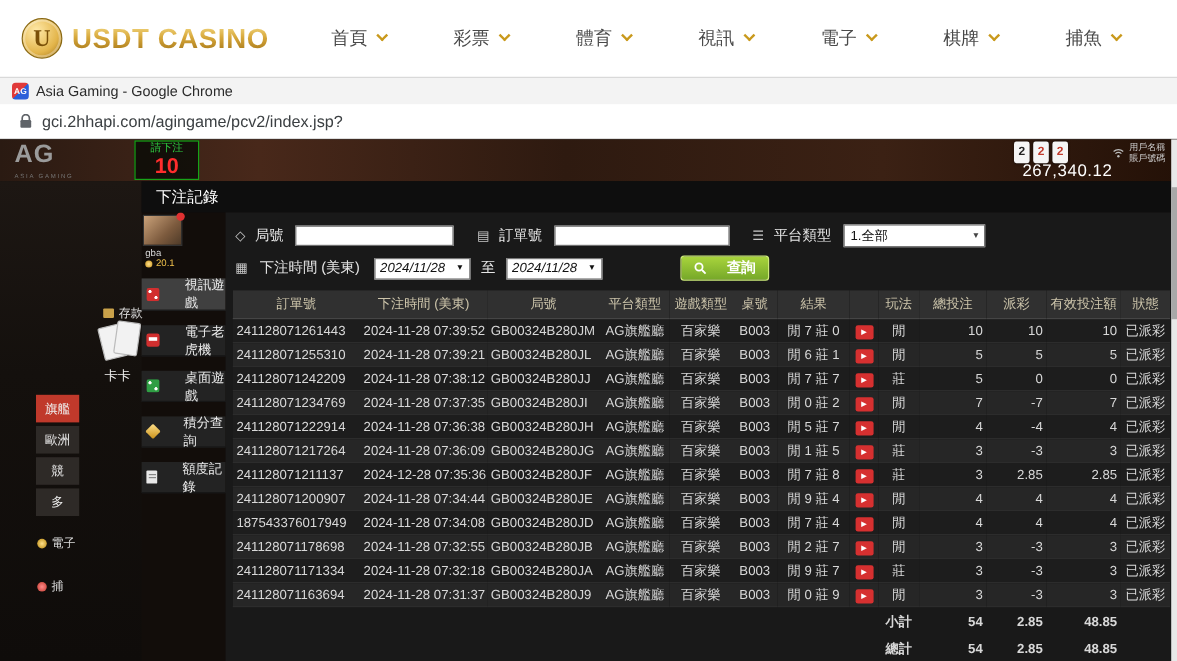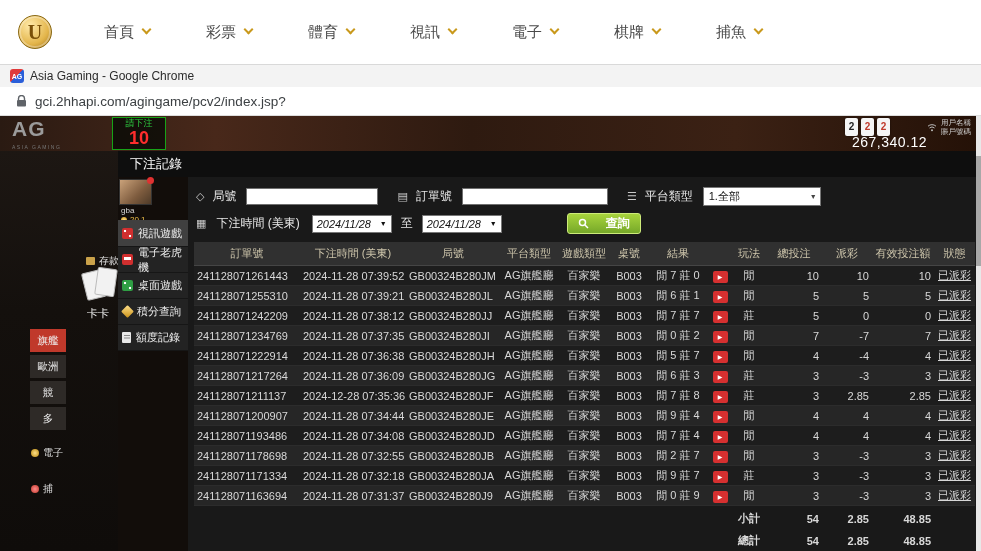--- a/index.html
+++ b/index.html
@@ -76,21 +76,21 @@
   .red-bg { background:radial-gradient(#ff8a8a,#c0392b); }
   .scrollbar { position:absolute; right:0; top:0; bottom:0; width:5px; background:#e8e8e8; }
   .scroll-thumb { position:absolute; top:40px; left:0; width:5px; height:110px; background:#a8a8a8; }
 
   
   .modal { position:absolute; left:118px; top:35px; right:0; bottom:0; }
   .modal-title { position:absolute; left:0; top:0; right:0; height:26px; background:#0e0e0e; color:#fff;
     font-size:13px; display:flex; align-items:center; padding-left:12px; }
   .modal-menu { position:absolute; left:0; top:69px; width:70px; }
   .menu-item { height:26px; background:#232323; border-bottom:1px solid #161616; color:#ececec; font-size:11px;
-    display:flex; align-items:center; gap:5px; padding-left:4px; cursor:pointer; }
+    display:flex; align-items:center; gap:21px; padding-left:4px; cursor:pointer;margin-top:12px; }
   .menu-item.active { background:#404040; height:27px; }
   .mi { width:11px; height:11px; flex:0 0 auto; border-radius:2px; position:relative; }
   .mi-video, .mi-table { background-image:radial-gradient(circle at 3px 3px,#fff 1.1px,transparent 1.6px),
     radial-gradient(circle at 8px 8px,#fff 1.1px,transparent 1.6px); }
   .mi-video { background-color:#d12f2f; }
   .mi-table { background-color:#2f9e44; }
   .mi-slot { background-color:#d12f2f; }
   .mi-slot::after { content:""; position:absolute; left:2px; top:3px; width:7px; height:3px; background:#fff; }
   .mi-points { width:9px; height:9px; background:linear-gradient(135deg,#ffe08a,#c89018); transform:rotate(45deg);
     border-radius:1px; margin-left:1px; }
@@ -123,37 +123,38 @@
   .bet-table { margin:8px 6px 0 6px; border-collapse:collapse; table-layout:fixed; width:781px; }
   .bet-table th { background:#303030; color:#cdc5ab; font-weight:normal; font-size:11px; padding:4px 3px;
     border-bottom:1px solid #454545; white-space:nowrap; overflow:hidden; }
   .bet-table td { font-size:11px; color:#d8d8d8; padding:2px 3px; border-bottom:1px solid #2c2c2c;
     white-space:nowrap; overflow:hidden; }
   .bet-table tbody tr:nth-child(odd) td { background:#1d1d1d; }
   .bet-table tbody tr:nth-child(even) td { background:#262626; }
   .c-order,.c-time,.c-round { text-align:left; padding-left:6px; }
   .c-mid,.c-play,.c-status { text-align:center; }
   .c-num { text-align:right; padding-right:8px; }
-  .c-status { color:#43c04f;text-decoration:underline; }
+  .c-status { color:#43c04f; }
   .win { color:#43c04f; } .lose { color:#ef5350; } .flat { color:#d8d8d8; }
   .play-btn { display:inline-flex; align-items:center; justify-content:center; width:15px; height:12px;
     background:#d63030; border-radius:2px; cursor:pointer; }
   .play-tri { color:#fff; font-size:6px; line-height:1; }
   .bet-table tfoot td { border-bottom:none; padding-top:5px; background:transparent; }
   .t-label { color:#e5c445; text-align:center; font-weight:bold; }
   .t-gold { color:#e5c445; font-weight:bold; }
 </style>
 </head>
 <body>
 
 <div class="screen">
 
   <header class="site-nav">
     <div class="logo">
       <div class="logo-coin">U</div>
+      <div class="logo-text">USDT CASINO</div>
     </div>
     <nav class="nav-items">
       <a class="nav-item">
           <span>首頁</span>
           <i class="chev"></i>
         </a>
       <a class="nav-item">
           <span>彩票</span>
           <i class="chev"></i>
         </a>
@@ -448,21 +449,21 @@
     <td class="c-num">4</td>
     <td class="c-status">已派彩</td>
   </tr>
               <tr>
     <td class="c-order">241128071217264</td>
     <td class="c-time">2024-11-28 07:36:09</td>
     <td class="c-round">GB00324B280JG</td>
     <td class="c-mid">AG旗艦廳</td>
     <td class="c-mid">百家樂</td>
     <td class="c-mid">B003</td>
-    <td class="c-mid">閒 6 莊 3</td>
+    <td class="c-mid">閒 1 莊 5</td>
     <td class="c-play">
       <span class="play-btn">
                     <span class="play-tri">▶</span>
                   </span>
     </td>
     <td class="c-mid">莊</td>
     <td class="c-num">3</td>
     <td class="c-num lose">-3</td>
     <td class="c-num">3</td>
     <td class="c-status">已派彩</td>
@@ -499,21 +500,21 @@
                     <span class="play-tri">▶</span>
                   </span>
     </td>
     <td class="c-mid">閒</td>
     <td class="c-num">4</td>
     <td class="c-num win">4</td>
     <td class="c-num">4</td>
     <td class="c-status">已派彩</td>
   </tr>
               <tr>
-    <td class="c-order">241128071193486</td>
+    <td class="c-order">187543376017949</td>
     <td class="c-time">2024-11-28 07:34:08</td>
     <td class="c-round">GB00324B280JD</td>
     <td class="c-mid">AG旗艦廳</td>
     <td class="c-mid">百家樂</td>
     <td class="c-mid">B003</td>
     <td class="c-mid">閒 7 莊 4</td>
     <td class="c-play">
       <span class="play-btn">
                     <span class="play-tri">▶</span>
                   </span>

